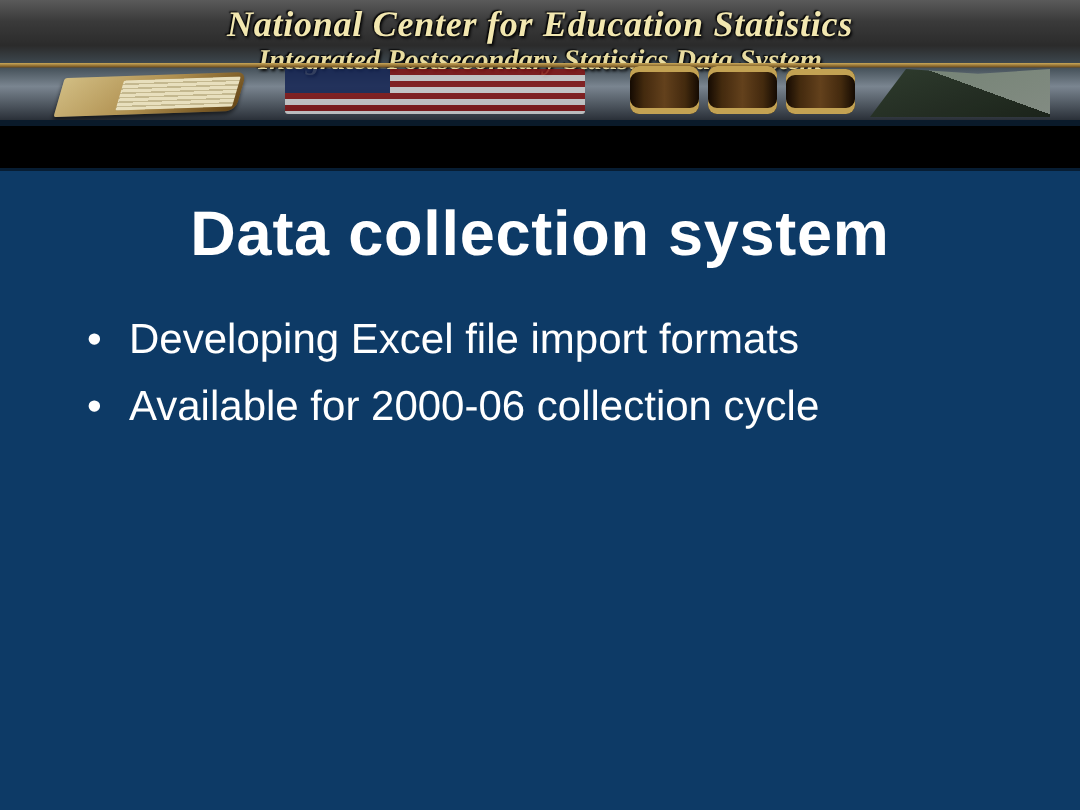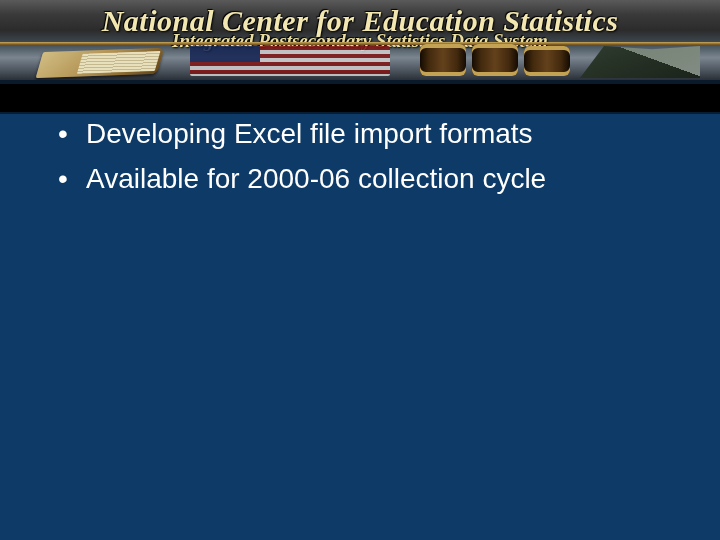--- a/index.html
+++ b/index.html
@@ -44,21 +44,21 @@
     position: absolute;
     left: 0; right: 0;
     text-align: center;
     color: #f2e7b0;
     font-family: "Times New Roman", Times, serif;
     font-style: italic;
     font-weight: bold;
     text-shadow: 1px 1px 2px #000, -1px -1px 1px #000;
     white-space: nowrap;
   }
-  .banner-text.line1 { top: 4px; font-size: 30px; letter-spacing: 0.5px; }
+  .banner-text.line1 { top: 4px; font-size: 24px; letter-spacing: 0.5px; }
   .banner-text.line2 { top: 30px; font-size: 19px; color: #e8dca0; }
 
   
   .prop {
     position: absolute;
     bottom: 4px;
     filter: brightness(0.95) contrast(1.05);
   }
   .book {
     left: 40px; width: 120px; height: 26px;
@@ -158,19 +158,20 @@
     <div class="prop flag"></div>
     <div class="prop barrel b1"></div>
     <div class="prop barrel b2"></div>
     <div class="prop barrel b3"></div>
     <div class="prop papers"></div>
   </div>
 
   <div class="black-gap"></div>
 
   <div class="content">
+    <div class="title">Data collection system</div>
     <ul class="bullets">
       <li><span>Developing Excel file import formats</span></li>
       <li><span>Available for 2000-06 collection cycle</span></li>
     </ul>
   </div>
 
 </div>
 
 </body></html>

